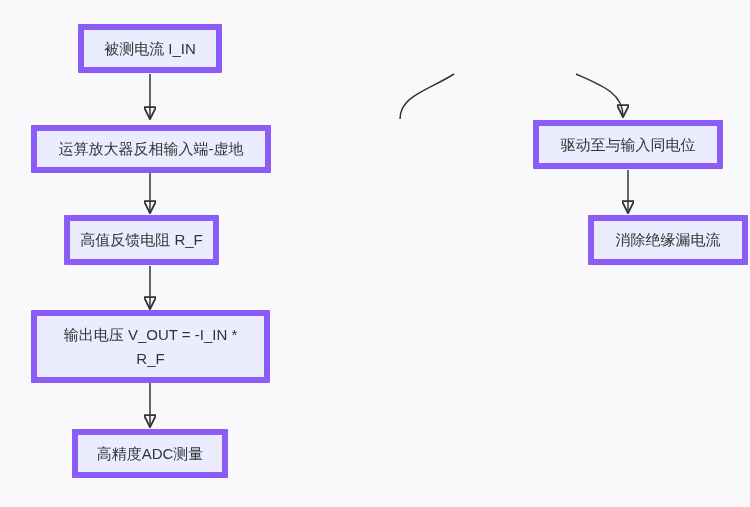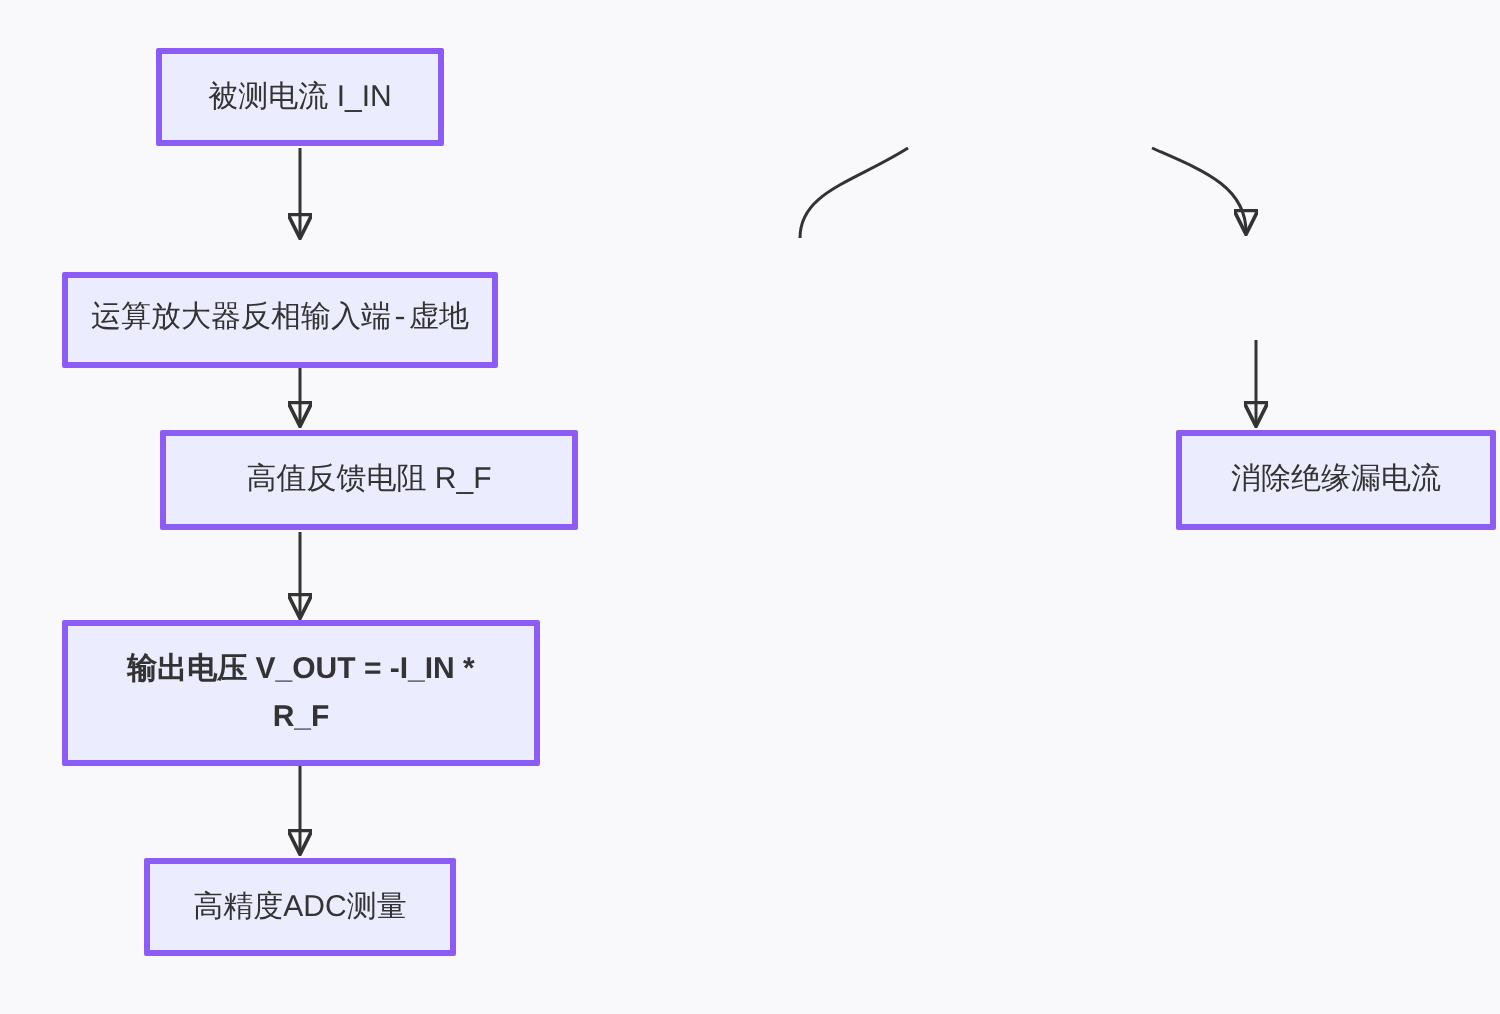--- a/index.html
+++ b/index.html
@@ -24,21 +24,21 @@
     stroke-width: 1.5;
     fill: none;
   }
   .node {
     position: absolute;
     display: flex;
     align-items: center;
     justify-content: center;
     text-align: center;
     background: #ECECFF;
-    border: 3px solid #8b5cf6;
+    border: 6px solid #8b5cf6;
     border-radius: 1px;
     color: #333333;
     font-size: 15px;
     line-height: 24px;
   }
   .node .label { display: inline-block; }
   .node-output-voltage .label { max-width: 200px; }
 </style>
 </head>
 <body>
@@ -57,36 +57,39 @@
     <path d="M150,383 L150,426" marker-end="url(#arrowhead)"></path>
     <path d="M454,74 C427,91 400,96 400,119"></path>
     <path d="M576,74 C601,85 623,93 623,116" marker-end="url(#arrowhead)"></path>
     <path d="M628,170 L628,212" marker-end="url(#arrowhead)"></path>
   </svg>
 
   <div class="node node-measured-current" style="left:78px; top:24px; width:144px; height:49px;">
     <span class="label">被测电流 I_IN</span>
   </div>
 
-  <div class="node node-virtual-ground" style="left:31px; top:136px; width:218px; height:48px;font-family:Liberation Mono, monospace;">
+  <div class="node node-virtual-ground" style="left:31px; top:125px; width:240px; height:48px;">
     <span class="label">运算放大器反相输入端-虚地</span>
   </div>
 
-  <div class="node node-feedback-resistor" style="left:80px; top:215px; width:209px; height:50px;">
+  <div class="node node-feedback-resistor" style="left:64px; top:215px; width:155px; height:50px;">
     <span class="label">高值反馈电阻 R_F</span>
   </div>
 
-  <div class="node node-output-voltage" style="left:31px; top:310px; width:239px; height:73px;font-weight:bold;">
+  <div class="node node-output-voltage" style="left:31px; top:310px; width:239px; height:73px;">
     <span class="label">输出电压 V_OUT = -I_IN * R_F</span>
   </div>
 
   <div class="node node-adc-measurement" style="left:72px; top:429px; width:156px; height:49px;text-align:right;">
     <span class="label">高精度ADC测量</span>
   </div>
 
 
 
+  <div class="node node-drive-potential" style="left:533px; top:120px; width:190px; height:49px;">
+    <span class="label">驱动至与输入同电位</span>
+  </div>
 
   <div class="node node-eliminate-leakage" style="left:548px; top:215px; width:160px; height:50px;margin-left:40px;">
     <span class="label">消除绝缘漏电流</span>
   </div>
 
 </div>
 
 </body></html>

